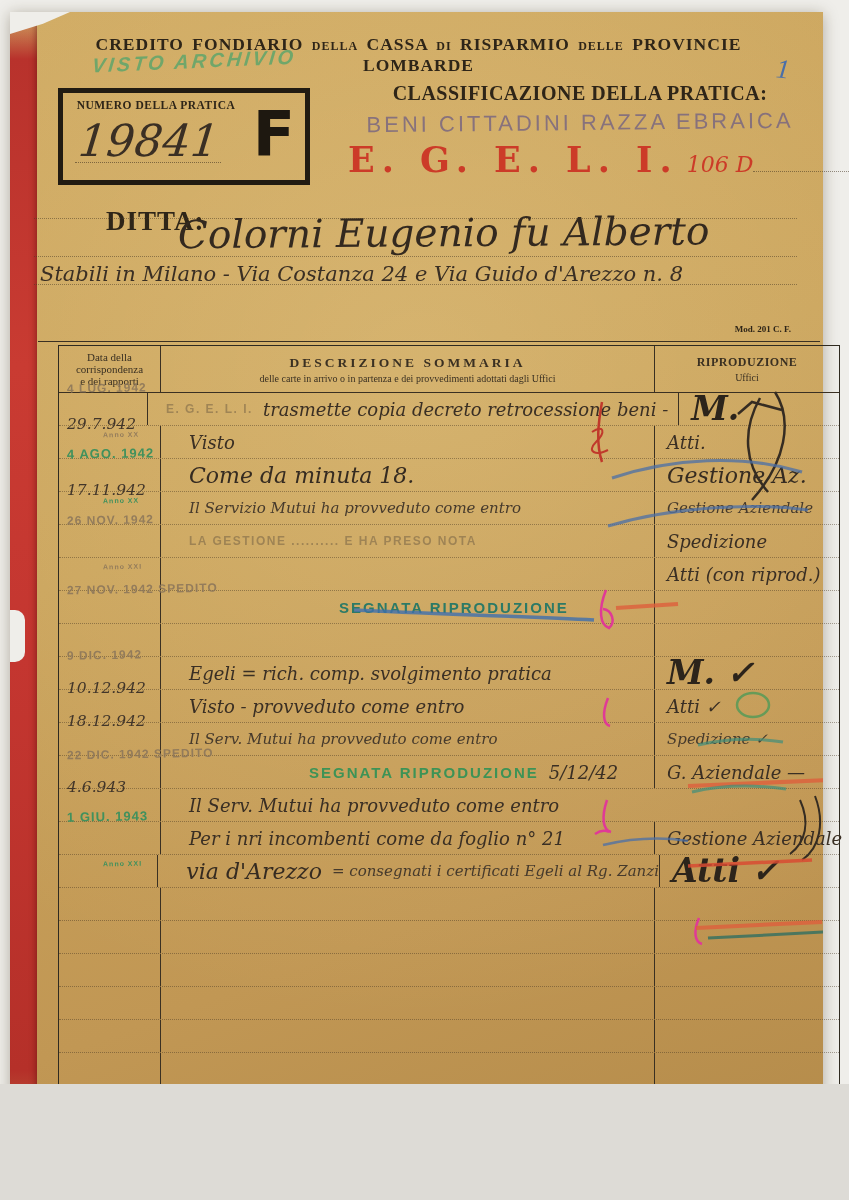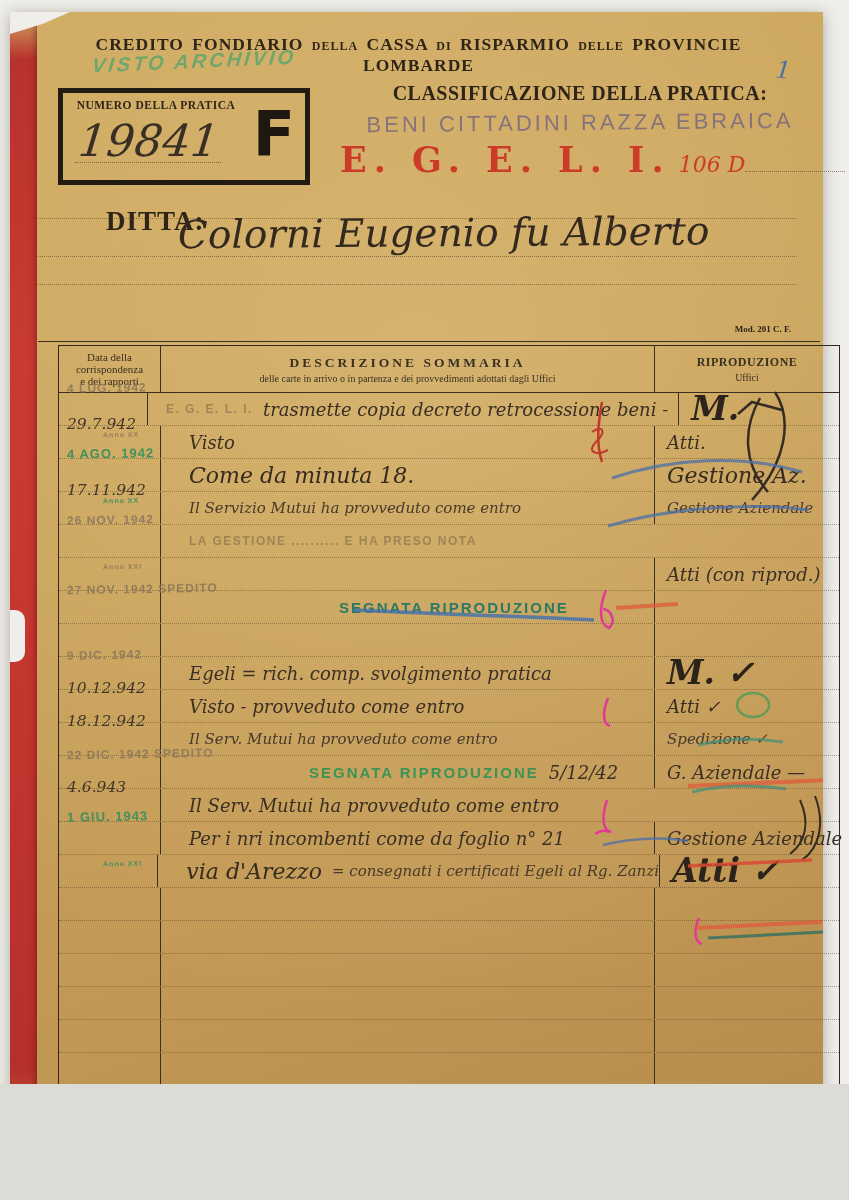--- a/index.html
+++ b/index.html
@@ -43,21 +43,21 @@
     font-size:44px;color:var(--ink);font-family:"DejaVu Serif",serif;transform:skewX(-6deg);}
   .pratica-dots{position:absolute;left:12px;right:84px;bottom:17px;
     border-bottom:1.5px dotted rgba(70,55,35,.6);}
   .pratica-letter{position:absolute;right:10px;top:10px;font-family:"DejaVu Sans",sans-serif;
     font-weight:800;font-size:62px;line-height:62px;color:#1e1810;}
 
   .classif{position:absolute;left:330px;top:70px;width:480px;text-align:center;}
   .classif-title{font-weight:bold;font-size:20px;letter-spacing:.5px;color:var(--print);}
   .classif-stamp{margin-top:5px;font-family:"Liberation Sans",sans-serif;font-size:22px;
     letter-spacing:3px;color:var(--stamp-purple);opacity:.85;transform:rotate(-.6deg);}
-  .classif-egeli-row{margin-top:3px;white-space:nowrap;}
+  .classif-egeli-row{margin-top:3px;white-space:nowrap;margin-left:8px;}
   .egeli{font-weight:900;font-size:35px;letter-spacing:7px;color:var(--egeli-red);
     font-family:"DejaVu Serif",serif;}
   .egeli-code{font-style:italic;font-size:22px;color:var(--egeli-red);
     font-family:"DejaVu Serif",serif;margin-left:4px;}
   .egeli-line{display:inline-block;width:100px;border-bottom:1px dotted rgba(70,55,35,.55);
     vertical-align:baseline;}
 
   .ditta-label{position:absolute;left:96px;top:194px;font-weight:bold;font-size:27px;
     letter-spacing:1px;color:var(--print);}
   .rule{position:absolute;left:24px;right:26px;border-top:1px dotted rgba(70,55,35,.5);}
@@ -153,20 +153,21 @@
         <span class="egeli">E. G. E. L. I.</span>
         <span class="egeli-code">106 D</span><span class="egeli-line"></span>
       </div>
     </div>
 
     <div class="ditta-label">DITTA:</div>
     <div class="rule rule-1"></div>
     <div class="rule rule-2"></div>
     <div class="rule rule-3"></div>
     <div class="ditta-name">Colorni Eugenio fu Alberto</div>
+    <div class="ditta-address">Stabili in Milano - Via Costanza 24   e   Via Guido d'Arezzo n. 8</div>
 
     <div class="modref">Mod. 201 C. F.</div>
     <div class="toprule"></div>
 
     <div class="rtable">
       <div class="thead">
         <div class="hc hc1">Data della
 corrispondenza
 e dei rapporti</div>
         <div class="hc hc2">
@@ -237,20 +238,23 @@
   </div>
           <div class="trow">
     <div class="tc tc1">
       <span class="stamp-gray">26 NOV. 1942</span>
       <span class="dsub stamp-gray">Anno XXI</span>
     </div>
     <div class="tc tc2">
       <span></span>
       <span class="stamp-faint">LA GESTIONE ..........   E HA PRESO NOTA</span>
       <span></span>
+    </div>
+    <div class="tc tc3">
+      <span class="hw">Spedizione</span>
     </div>
   </div>
           <div class="trow">
     <div class="tc tc1">
       <span></span>
       <span class="dsub"></span>
     </div>
     <div class="tc tc2">
       <span></span>
       <span></span>

